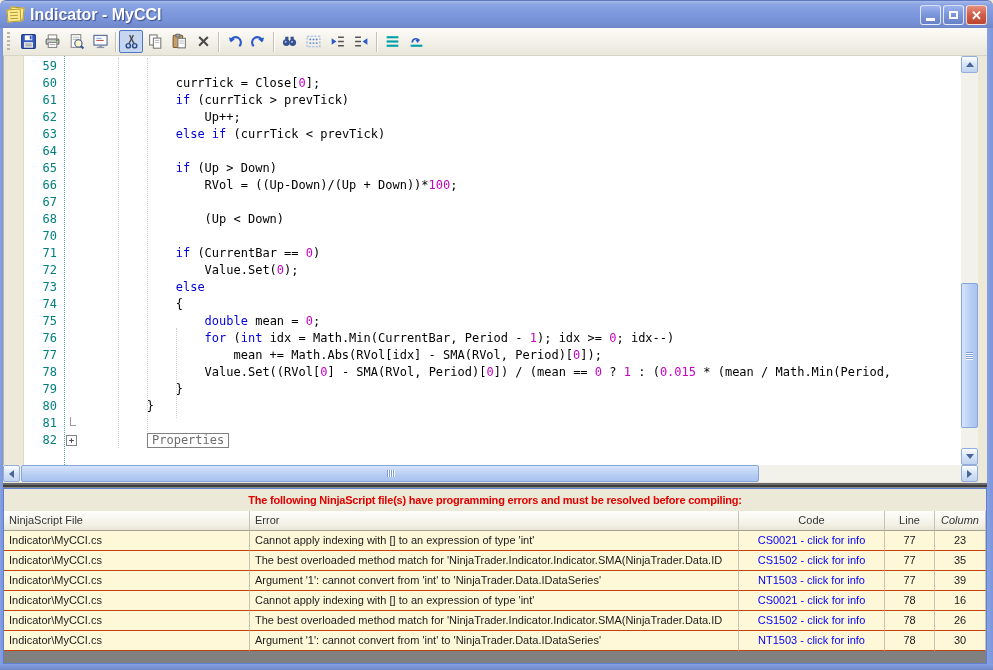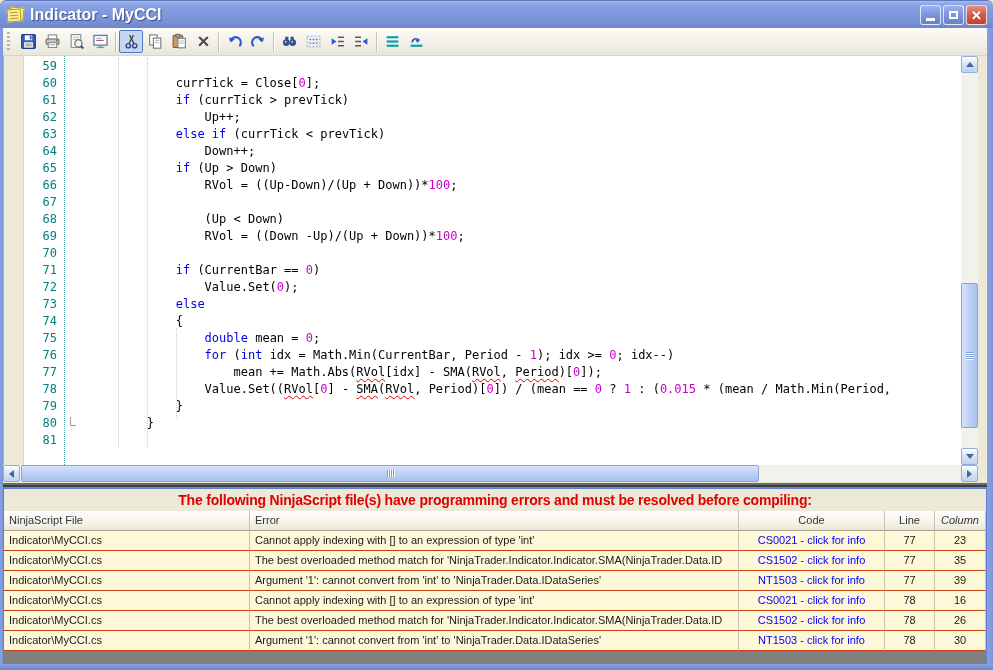--- a/index.html
+++ b/index.html
@@ -45,21 +45,21 @@
   .gutter-dots { position:absolute; left:60px; top:0; height:100%; border-left:1px dotted #4AA8A0; }
   .iguide { position:absolute; border-left:1px dotted #CFCFCF; }
   #codelines { position:absolute; left:0; top:2px; width:100%; }
   .cl { position:relative; height:17px; white-space:pre; }
   .ln { position:absolute; left:0; top:0; width:53px; text-align:right;
     font-family:"DejaVu Sans Mono", monospace; font-size:12px; line-height:17px; color:#008080; }
   .cl pre { position:absolute; left:0; top:0; padding-left:85px; font-family:"DejaVu Sans Mono", monospace;
     font-size:12px; line-height:17px; color:#000; white-space:pre; }
   .cl .k { color:#0000E0; }
   .cl .n { color:#C800C8; }
-  .cl .e { text-decoration:underline; text-decoration-style:wavy; text-decoration-color:#E00000;
+  .cl .e { text-decoration-style:wavy; text-decoration-color:#E00000;
            text-decoration-thickness:1px; text-underline-offset:2px; }
   .fold-plus { position:absolute; left:62px; top:3px; width:11px; height:11px; background:#fff;
     border:1px solid #848484; color:#505050; font:bold 9px/9px "DejaVu Sans Mono",monospace; text-align:center; }
   .collapsed-box { position:absolute; left:143px; top:1px; border:1px solid #808080; color:#6E6E6E;
     background:#fff; font-family:"DejaVu Sans Mono",monospace; font-size:12px; line-height:13px; padding:0 4px; }
   .fold-end { position:absolute; left:66px; width:6px; height:9px;
     border-left:1px solid #9a9a9a; border-bottom:1px solid #9a9a9a; }
 
   
   .vscroll { position:absolute; left:961px; top:56px; width:17px; height:409px; background:#F2F1EA; }
@@ -80,21 +80,21 @@
   .arr.right{ border-top:4px solid transparent; border-bottom:4px solid transparent; border-left:5px solid #4A6696; }
   .corner { position:absolute; left:978px; top:56px; width:9px; height:426px; background:#ECE9D8; }
 
   
   .splitter { position:absolute; left:3px; top:482px; width:984px; height:6px;
     background:linear-gradient(180deg,#E8E5D8 0 1px,#6A6A6A 1px 3px,#3E3E3E 3px 5px,#8A8A8A 5px 6px); }
 
   
   .errpanel { position:absolute; left:3px; top:488px; width:984px; height:176px;
     background:#808080; border:1px solid #5E80D2; overflow:hidden; }
-  .banner { height:22px; background:#ECE9D8; color:#E00000; font-weight:bold; font-size:14px;
+  .banner { height:22px; background:#ECE9D8; color:#E00000; font-weight:bold; font-size:11px;
     display:flex; align-items:center; justify-content:center; letter-spacing:-0.2px; }
   .ehead { display:flex; height:20px;align-items:center; }
   .hcell { background:linear-gradient(180deg,#FEFEFB,#F3F1E6 70%,#E9E6D6); border-right:1px solid #C6C3B4;
     border-bottom:1px solid #A5A294; color:#333; font-size:11px; line-height:19px; padding:0 5px; overflow:hidden; white-space:nowrap; }
   .erow { display:flex; height:20px; background:#FFF8D8; }
   .ecell { border-right:1px solid #C6C3B2; border-bottom:1px solid #c2410c; font-size:11px; line-height:19px;
     padding:0 5px; overflow:hidden; white-space:nowrap; color:#1a1a1a; }
   .ecell.center { text-align:center; }
   .ecell.link { color:#0000FF; text-align:center; }
 </style>
@@ -305,38 +305,38 @@
     <div class="iguide" style="left:114px; top:2px; height:390px;"></div>
     <div class="iguide" style="left:143px; top:2px; height:390px;"></div>
     <div class="iguide" style="left:172px; top:272px; height:90px;"></div>
     <div class="fold-end" style="top:361px;"></div>
     <div id="codelines">
         <div class="cl"><span class="ln">59</span></div>
         <div class="cl"><span class="ln">60</span><pre><span>            currTick = Close[</span><span class="n">0</span><span>];</span></pre></div>
         <div class="cl"><span class="ln">61</span><pre><span>            </span><span class="k">if</span><span> (currTick &gt; prevTick)</span></pre></div>
         <div class="cl"><span class="ln">62</span><pre><span>                Up++;</span></pre></div>
         <div class="cl"><span class="ln">63</span><pre><span>            </span><span class="k">else</span><span> </span><span class="k">if</span><span> (currTick &lt; prevTick)</span></pre></div>
-        <div class="cl"><span class="ln">64</span><pre><span>                Down++;</span></pre></div>
+        <div class="cl"><span class="ln">64</span></div>
         <div class="cl"><span class="ln">65</span><pre><span>            </span><span class="k">if</span><span> (Up &gt; Down)</span></pre></div>
         <div class="cl"><span class="ln">66</span><pre><span>                RVol = ((Up-Down)/(Up + Down))*</span><span class="n">100</span><span>;</span></pre></div>
         <div class="cl"><span class="ln">67</span></div>
         <div class="cl"><span class="ln">68</span><pre><span>                (Up &lt; Down)</span></pre></div>
-        <div class="cl"><span class="ln">69</span><pre><span>                RVol = ((Down -Up)/(Up + Down))*</span><span class="n">100</span><span>;</span></pre></div>
         <div class="cl"><span class="ln">70</span><pre></pre></div>
         <div class="cl"><span class="ln">71</span><pre><span>            </span><span class="k">if</span><span> (CurrentBar == </span><span class="n">0</span><span>)</span></pre></div>
         <div class="cl"><span class="ln">72</span><pre><span>                Value.Set(</span><span class="n">0</span><span>);</span></pre></div>
         <div class="cl"><span class="ln">73</span><pre><span>            </span><span class="k">else</span></pre></div>
         <div class="cl"><span class="ln">74</span><pre><span>            {</span></pre></div>
         <div class="cl"><span class="ln">75</span><pre><span>                </span><span class="k">double</span><span> mean = </span><span class="n">0</span><span>;</span></pre></div>
         <div class="cl"><span class="ln">76</span><pre><span>                </span><span class="k">for</span><span> (</span><span class="k">int</span><span> idx = Math.Min(CurrentBar, Period - </span><span class="n">1</span><span>); idx &gt;= </span><span class="n">0</span><span>; idx--)</span></pre></div>
         <div class="cl"><span class="ln">77</span><pre><span>                    mean += Math.Abs(</span><span class="e">RVol</span><span>[idx] - SMA(</span><span class="e">RVol</span><span>, </span><span class="e">Period</span><span>)[</span><span class="n">0</span><span>]);</span></pre></div>
         <div class="cl"><span class="ln">78</span><pre><span>                Value.Set((</span><span class="e">RVol</span><span>[</span><span class="n">0</span><span>] - </span><span class="e">SMA</span><span>(</span><span class="e">RVol</span><span>, Period)[</span><span class="n">0</span><span>]) / (mean == </span><span class="n">0</span><span> ? </span><span class="n">1</span><span> : (</span><span class="n">0.015</span><span> * (mean / Math.Min(Period,</span></pre></div>
         <div class="cl"><span class="ln">79</span><pre><span>            }</span></pre></div>
         <div class="cl"><span class="ln">80</span><pre><span>        }</span></pre></div>
         <div class="cl"><span class="ln">81</span><pre></pre></div>
+        <div class="cl"><span class="ln">82</span><span class="fold-plus">+</span><span class="collapsed-box">Properties</span></div>
       </div>
   </div>
 
   <div class="vscroll">
     <div class="sbtn" style="left:0;top:0;">
         <span class="arr up"></span>
       </div>
     <div class="sthumb" style="left:0;top:227px;width:17px;height:145px;">
       <span class="grip-v">
           <i></i>

